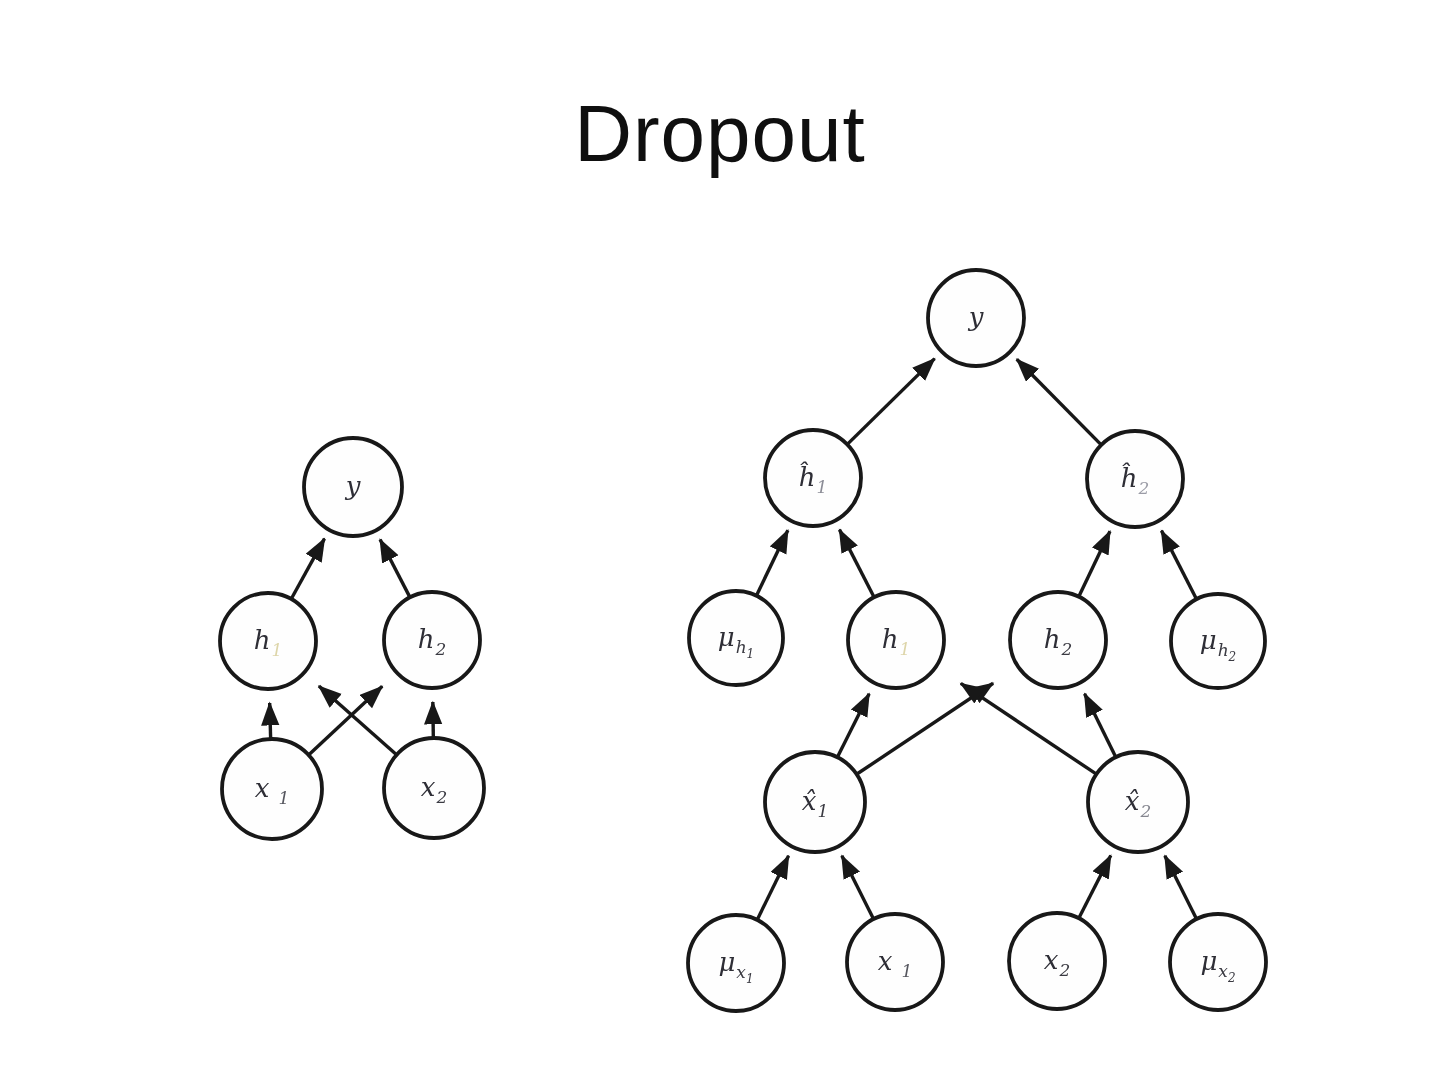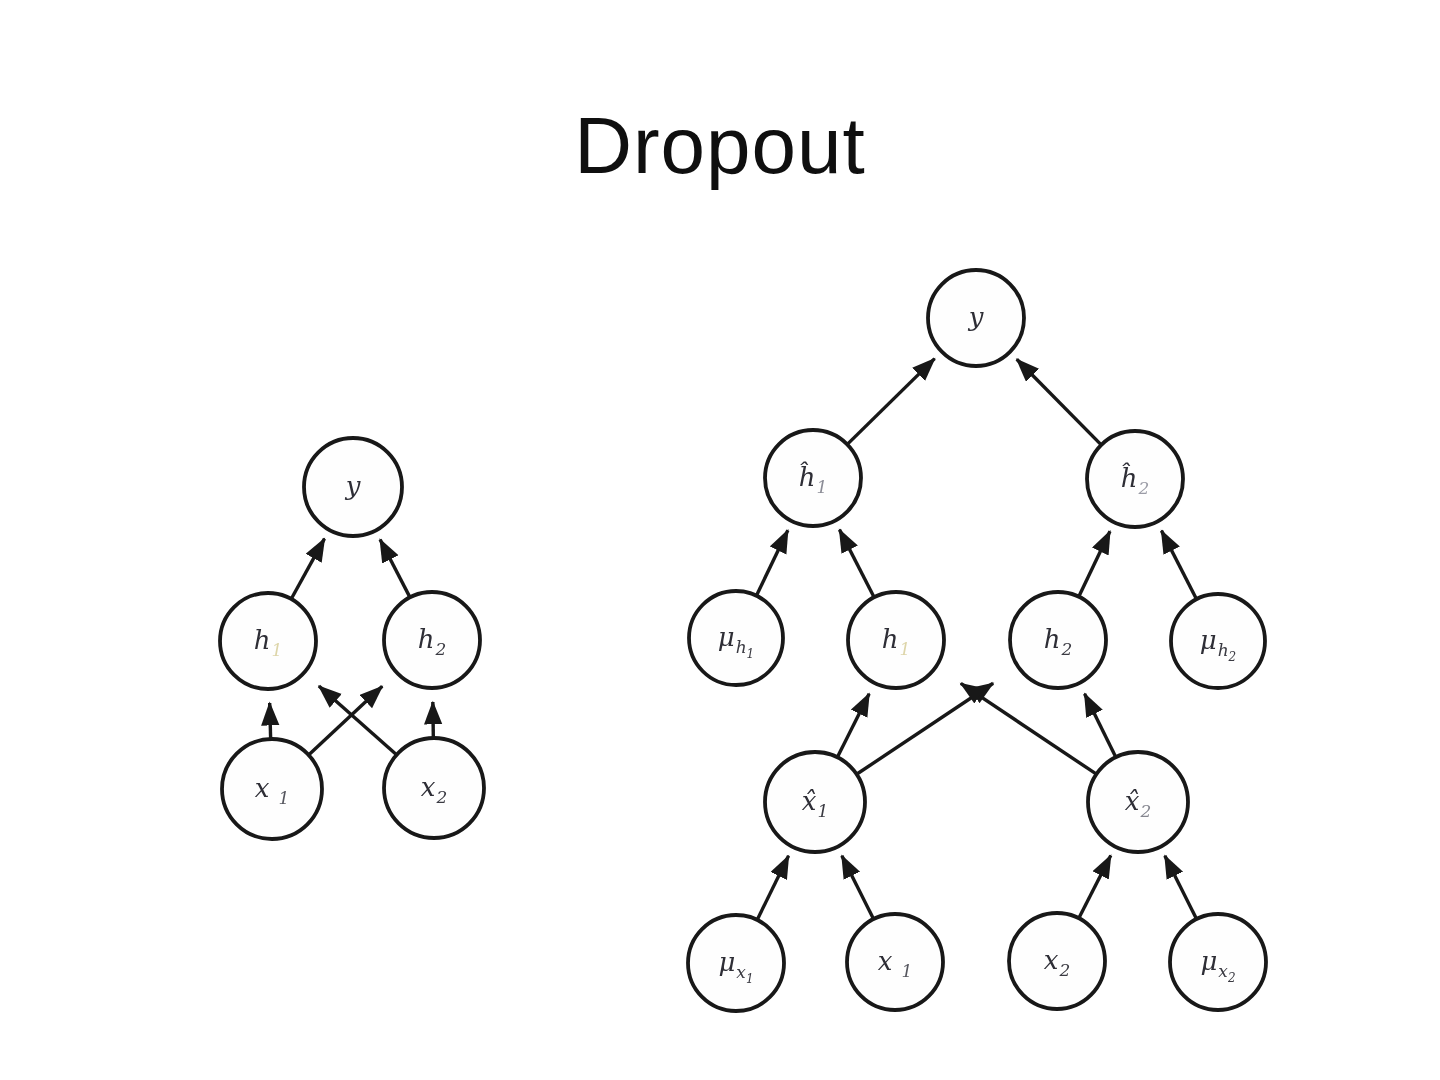--- a/index.html
+++ b/index.html
@@ -11,21 +11,21 @@
     overflow: hidden;
   }
   .slide {
     position: relative;
     width: 1440px;
     height: 1080px;
     background: #ffffff;
   }
   .slide-title {
     position: absolute;
-    top: 100px;
+    top: 88px;
     left: 0;
     width: 100%;
     margin: 0;
     text-align: center;
     font-family: "Liberation Sans", sans-serif;
     font-weight: 400;
     font-size: 80px;
     letter-spacing: 1px;
     color: #0f0f0f;
   }

